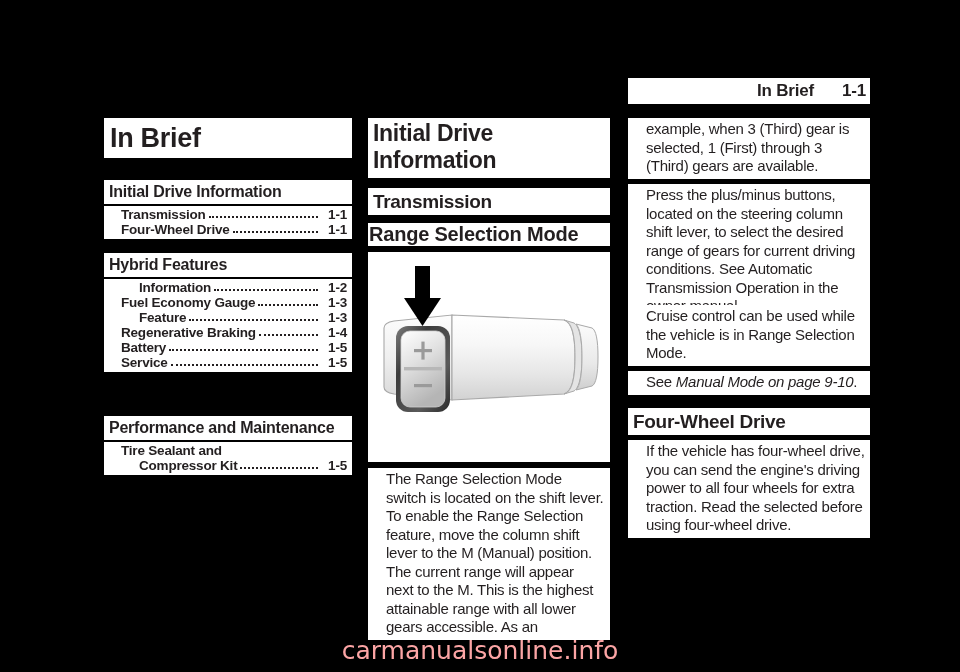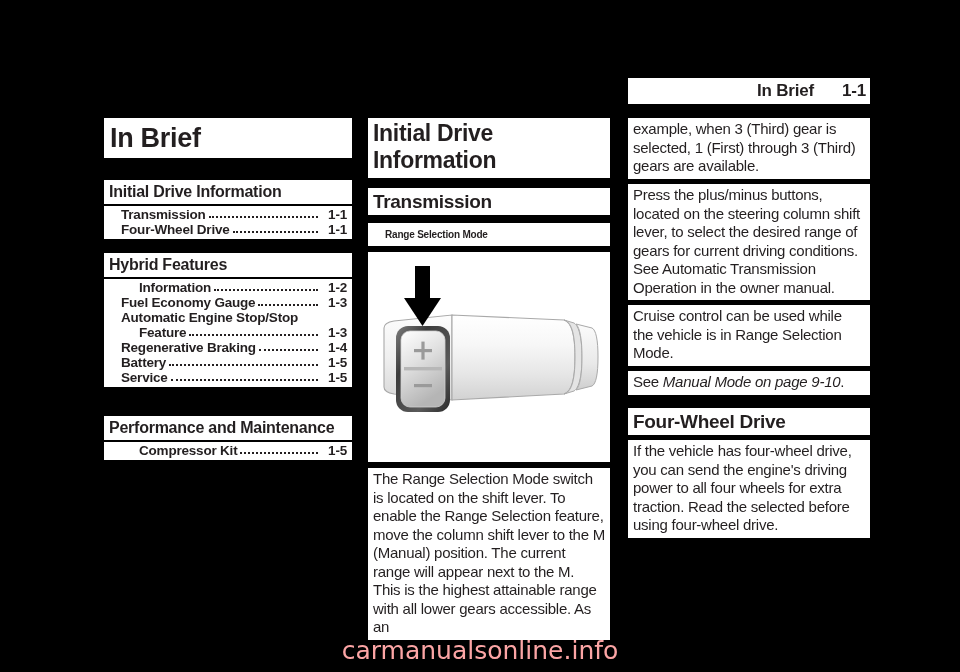--- a/index.html
+++ b/index.html
@@ -122,28 +122,28 @@
     align-items: center;
     padding-left: 5px;
     font-size: 19px;
     font-weight: bold;
     letter-spacing: -0.3px;
   }
   .sec-title-small {
     height: 23px;
     display: flex;
     align-items: center;
-    padding-left: 17px;
-    font-size: 10px;
+    padding-left: 1px;
+    font-size: 20px;
     font-weight: bold;
     letter-spacing: -0.2px;
   }
 
   .para {
-    padding: 2px 5px 3px 5px;
+    padding: 2px 5px 3px 18px;
     font-size: 15px;
     line-height: 18.5px;
     letter-spacing: -0.25px;
   }
   .para em { font-style: italic; }
 
   
   .figure-block {
     padding: 0;
     overflow: hidden;
@@ -195,25 +195,20 @@
     <div class="toc-row indent2">
       <span class="tlabel">Information</span>
       <span class="tdots"></span>
       <span class="tpage">1-2</span>
     </div>
     <div class="toc-row">
       <span class="tlabel">Fuel Economy Gauge</span>
       <span class="tdots"></span>
       <span class="tpage">1-3</span>
     </div>
-    <div class="toc-row nodots">
-      <span class="tlabel">Automatic Engine Stop/Stop</span>
-      <span class="tdots"></span>
-      <span class="tpage"></span>
-    </div>
     <div class="toc-row indent2">
       <span class="tlabel">Feature</span>
       <span class="tdots"></span>
       <span class="tpage">1-3</span>
     </div>
     <div class="toc-row">
       <span class="tlabel">Regenerative Braking</span>
       <span class="tdots"></span>
       <span class="tpage">1-4</span>
     </div>
@@ -224,20 +219,25 @@
     </div>
     <div class="toc-row">
       <span class="tlabel">Service</span>
       <span class="tdots"></span>
       <span class="tpage">1-5</span>
     </div>
   </div>
 
 <div class="wblock col-left toc-section-head" id="toc-head-2" style="top: 416px; text-align: center;">Performance and Maintenance</div>
 <div class="wblock col-left toc-body" id="toc-body-2" style="top: 442px;">
+    <div class="toc-row nodots">
+      <span class="tlabel">Tire Sealant and</span>
+      <span class="tdots"></span>
+      <span class="tpage"></span>
+    </div>
     <div class="toc-row indent2">
       <span class="tlabel">Compressor Kit</span>
       <span class="tdots"></span>
       <span class="tpage">1-5</span>
     </div>
   </div>
 
 <div class="wblock col-mid sec-title-big" id="mid-sec-title" style="top: 118px;">Initial Drive Information</div>
 
 <div class="wblock col-mid sec-title-med" id="mid-sub-title" style="top: 188px;">Transmission</div>

